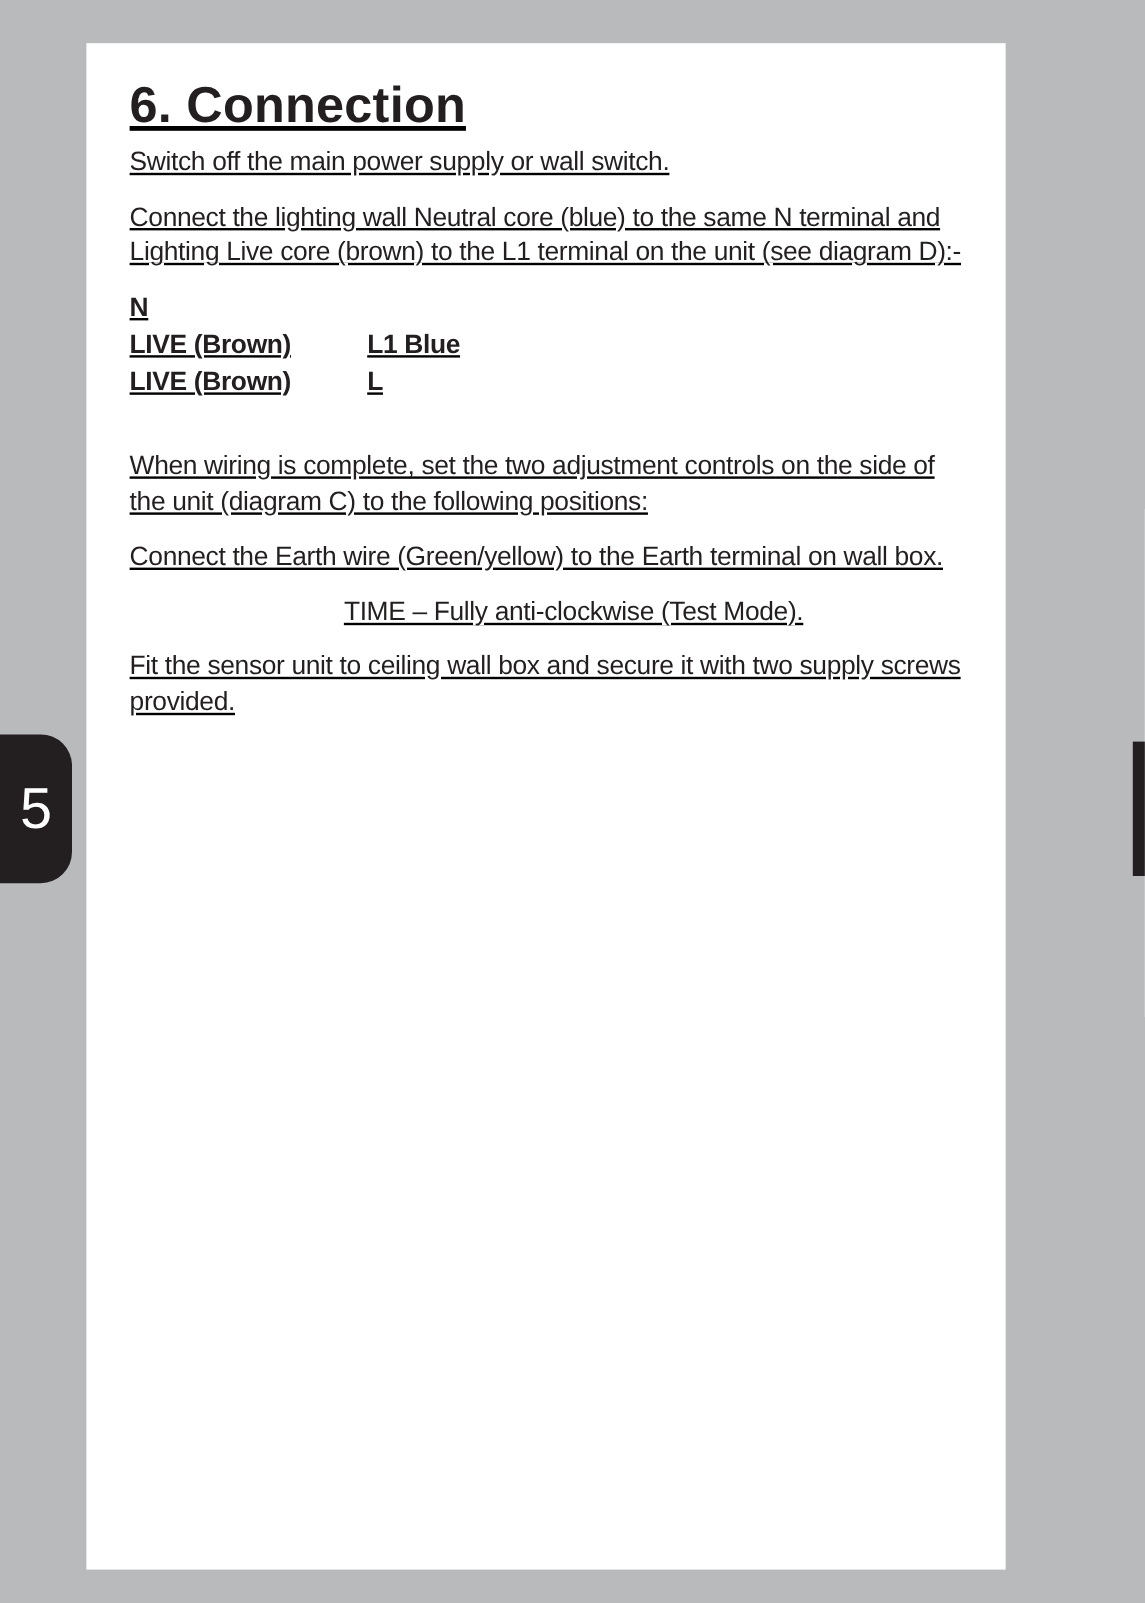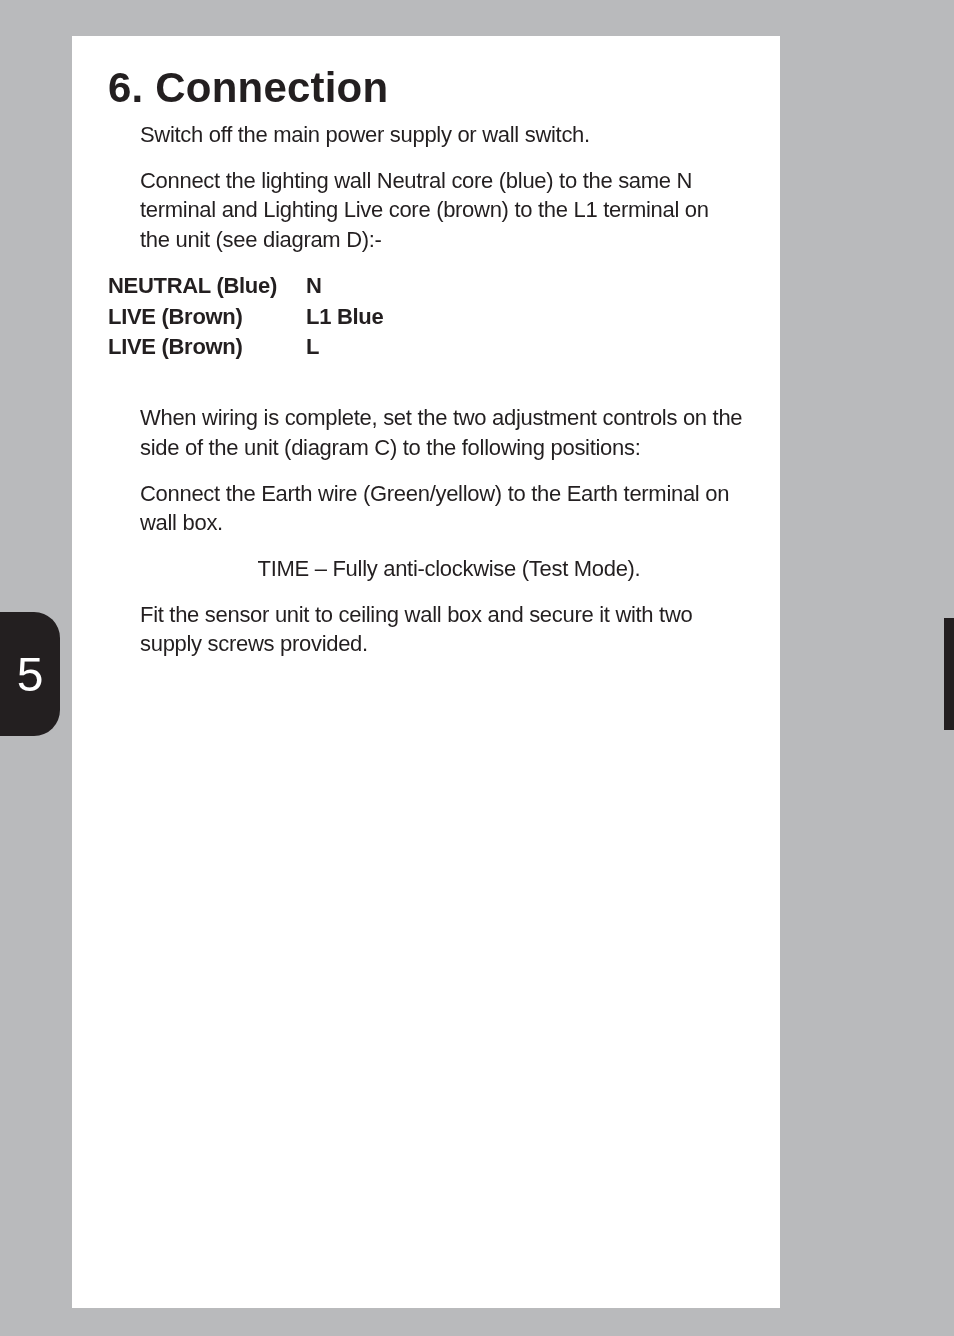--- a/index.html
+++ b/index.html
@@ -6,42 +6,42 @@
   html, body { width: 954px; height: 1336px; }
   body {
     background: #b9babc;
     font-family: "Helvetica Neue", Helvetica, Arial, sans-serif;
     position: relative;
   }
   .page {
     position: absolute;
     left: 72px;
     top: 36px;
-    width: 708px;
+    width: 766px;
     height: 1272px;
     background: #ffffff;
     padding: 28px 36px 36px 36px;
+    text-decoration: underline;
   }
   .heading {
     font-size: 42px;
     font-weight: 600;
     letter-spacing: 0.2px;
     color: #231f20;
     margin-bottom: 8px;
     font-stretch: condensed;
   }
   .para {
     font-size: 22px;
     line-height: 1.35;
     color: #231f20;
     margin-bottom: 16px;
     font-stretch: condensed;
     font-weight: 400;
     letter-spacing: -0.3px;
-    margin-left: 32px;
   }
   .row {
     display: flex;
     font-size: 22px;
     font-weight: 700;
     color: #231f20;
     line-height: 1.4;
     letter-spacing: -0.3px;
   }
   .row .c1 { width: 198px; }
@@ -88,21 +88,20 @@
 </head>
 <body>
 
 <div class="page">
   <h1 class="heading">6. Connection</h1>
   <p class="para">Switch off the main power supply or wall switch.</p>
   <p class="para">Connect the lighting wall Neutral core (blue) to the same N terminal and Lighting Live core (brown) to the L1 terminal on the unit (see diagram D):-</p>
 
   <div class="block">
     <div class="row">
-      <span class="c1">NEUTRAL (Blue)</span>
       <span class="c2">N</span>
     </div>
     <div class="row">
       <span class="c1">LIVE (Brown)</span>
       <span class="c2">L1 Blue</span>
     </div>
     <div class="row">
       <span class="c1">LIVE (Brown)</span>
       <span class="c2">L</span>
     </div>

